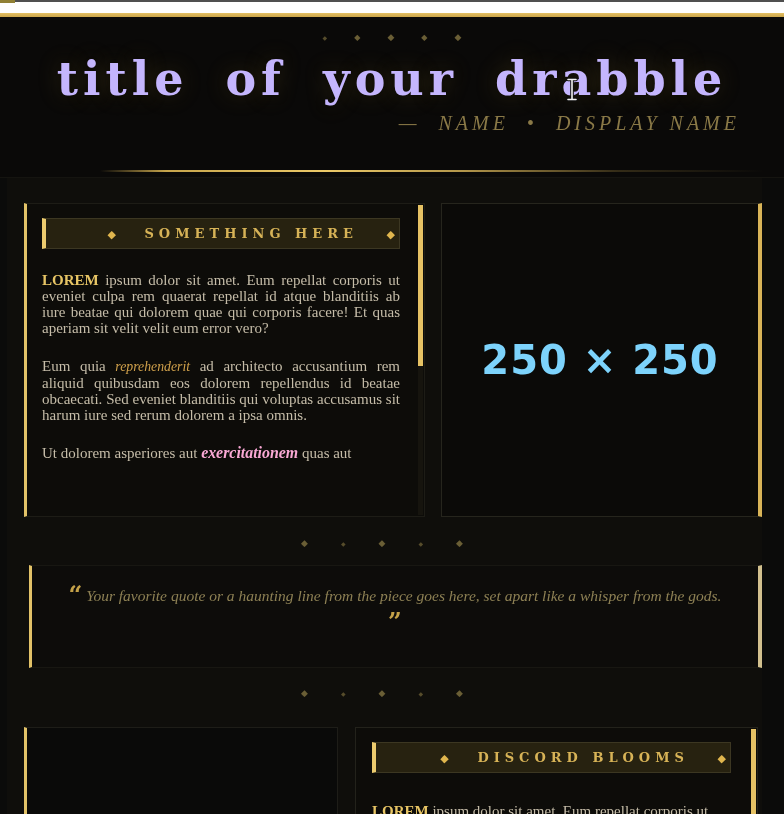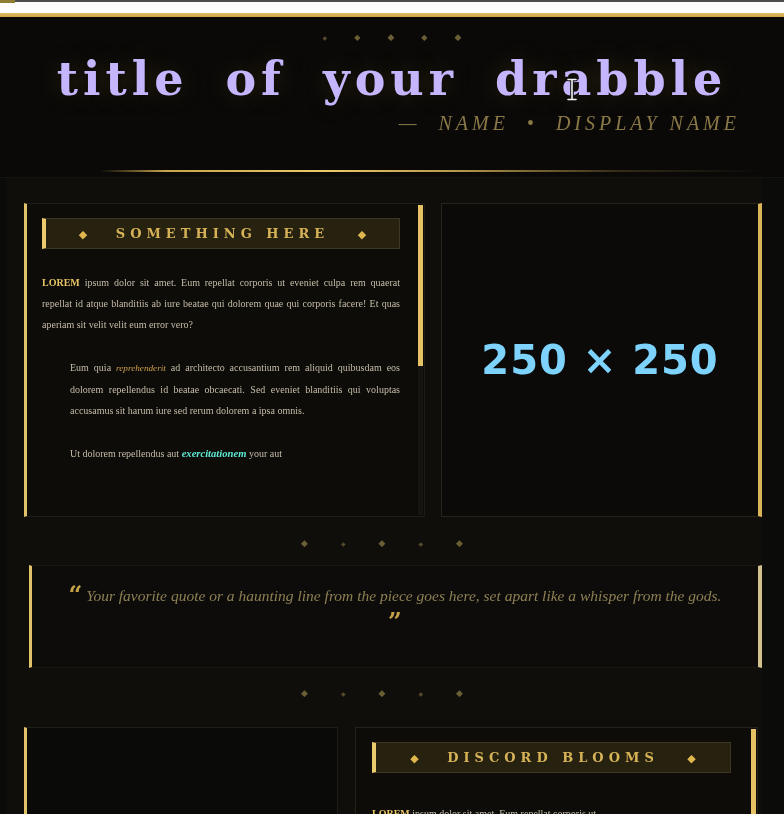--- a/index.html
+++ b/index.html
@@ -60,32 +60,32 @@
   .v-scrollbar {
     position: absolute; top: 1px; bottom: 1px; right: 1px; width: 5px;
     background: #16140e;
   }
   .v-scrollbar .thumb { position: absolute; top: 0; width: 100%; background: #e6c264; }
   .thumb-52 { height: 52%; }
   .thumb-92 { height: 92%; }
 
   .section-heading {
     background: #272210; border: 1px solid #3c3722; border-left: 4px solid #eccb6e;
-    padding: 7px 4px; text-align: center;
+    padding: 7px 4px; text-align: right;
     font-family: "DejaVu Serif", serif; font-weight: bold;
     font-size: 13px; letter-spacing: 5px; color: #d7b357;
   }
   .section-heading .hdiamond { color: #e0b64e; font-size: 11px; letter-spacing: 0; }
 
-  .body-copy { margin-top: 23px; font-size: 10px; line-height: 21px;
+  .body-copy { margin-top: 23px; font-size: 15px; line-height: 16px;
                color: #c6bda9; text-align: justify; }
-  .body-copy + .body-copy { margin-top: 22px; margin-left: 28px; }
+  .body-copy + .body-copy { margin-top: 22px; }
   .lead-word { font-weight: bold; color: #e7c565; }
   .em-gold { font-style: italic; color: #cfa04b; font-size: 0.92em; }
-  .em-orange { font-style: italic; font-weight: bold; color: #5eead4; font-size: 1.06em; }
+  .em-orange { font-style: italic; font-weight: bold; color: #f9a8d4; font-size: 1.06em; }
 
   .image-panel {
     flex: 1; height: 314px; background: #0b0a08;
     border: 1px solid #26251d; border-right: 4px solid #d9b458;
     display: flex; align-items: center; justify-content: center;
   }
   .image-label {
     font-family: "DejaVu Sans", sans-serif; font-weight: bold;
     font-size: 40px; color: #7dd3fc; letter-spacing: 1px;
   }
@@ -148,21 +148,21 @@
 
   <div class="row">
     <section class="panel gold-left text-panel">
       <div class="section-heading">
         <span class="hdiamond">◆</span>
         &nbsp;&nbsp;<span>SOMETHING HERE</span>&nbsp;&nbsp;
         <span class="hdiamond">◆</span>
       </div>
       <p class="body-copy"><span class="lead-word">LOREM</span><span> ipsum dolor sit amet. Eum repellat corporis ut eveniet culpa rem quaerat repellat id atque blanditiis ab iure beatae qui dolorem quae qui corporis facere! Et quas aperiam sit velit velit eum error vero?</span></p>
       <p class="body-copy"><span>Eum quia </span><span class="em-gold">reprehenderit</span><span> ad architecto accusantium rem aliquid quibusdam eos dolorem repellendus id beatae obcaecati. Sed eveniet blanditiis qui voluptas accusamus sit harum iure sed rerum dolorem a ipsa omnis.</span></p>
-      <p class="body-copy"><span>Ut dolorem repellendus aut </span><span class="em-orange">exercitationem</span><span> your aut</span></p>
+      <p class="body-copy"><span>Ut dolorem asperiores aut </span><span class="em-orange">exercitationem</span><span> quas aut</span></p>
       <div class="v-scrollbar">
         <div class="thumb thumb-52"></div>
       </div>
     </section>
 
     <section class="image-panel">
       <span class="image-label">250 × 250</span>
     </section>
   </div>
 

